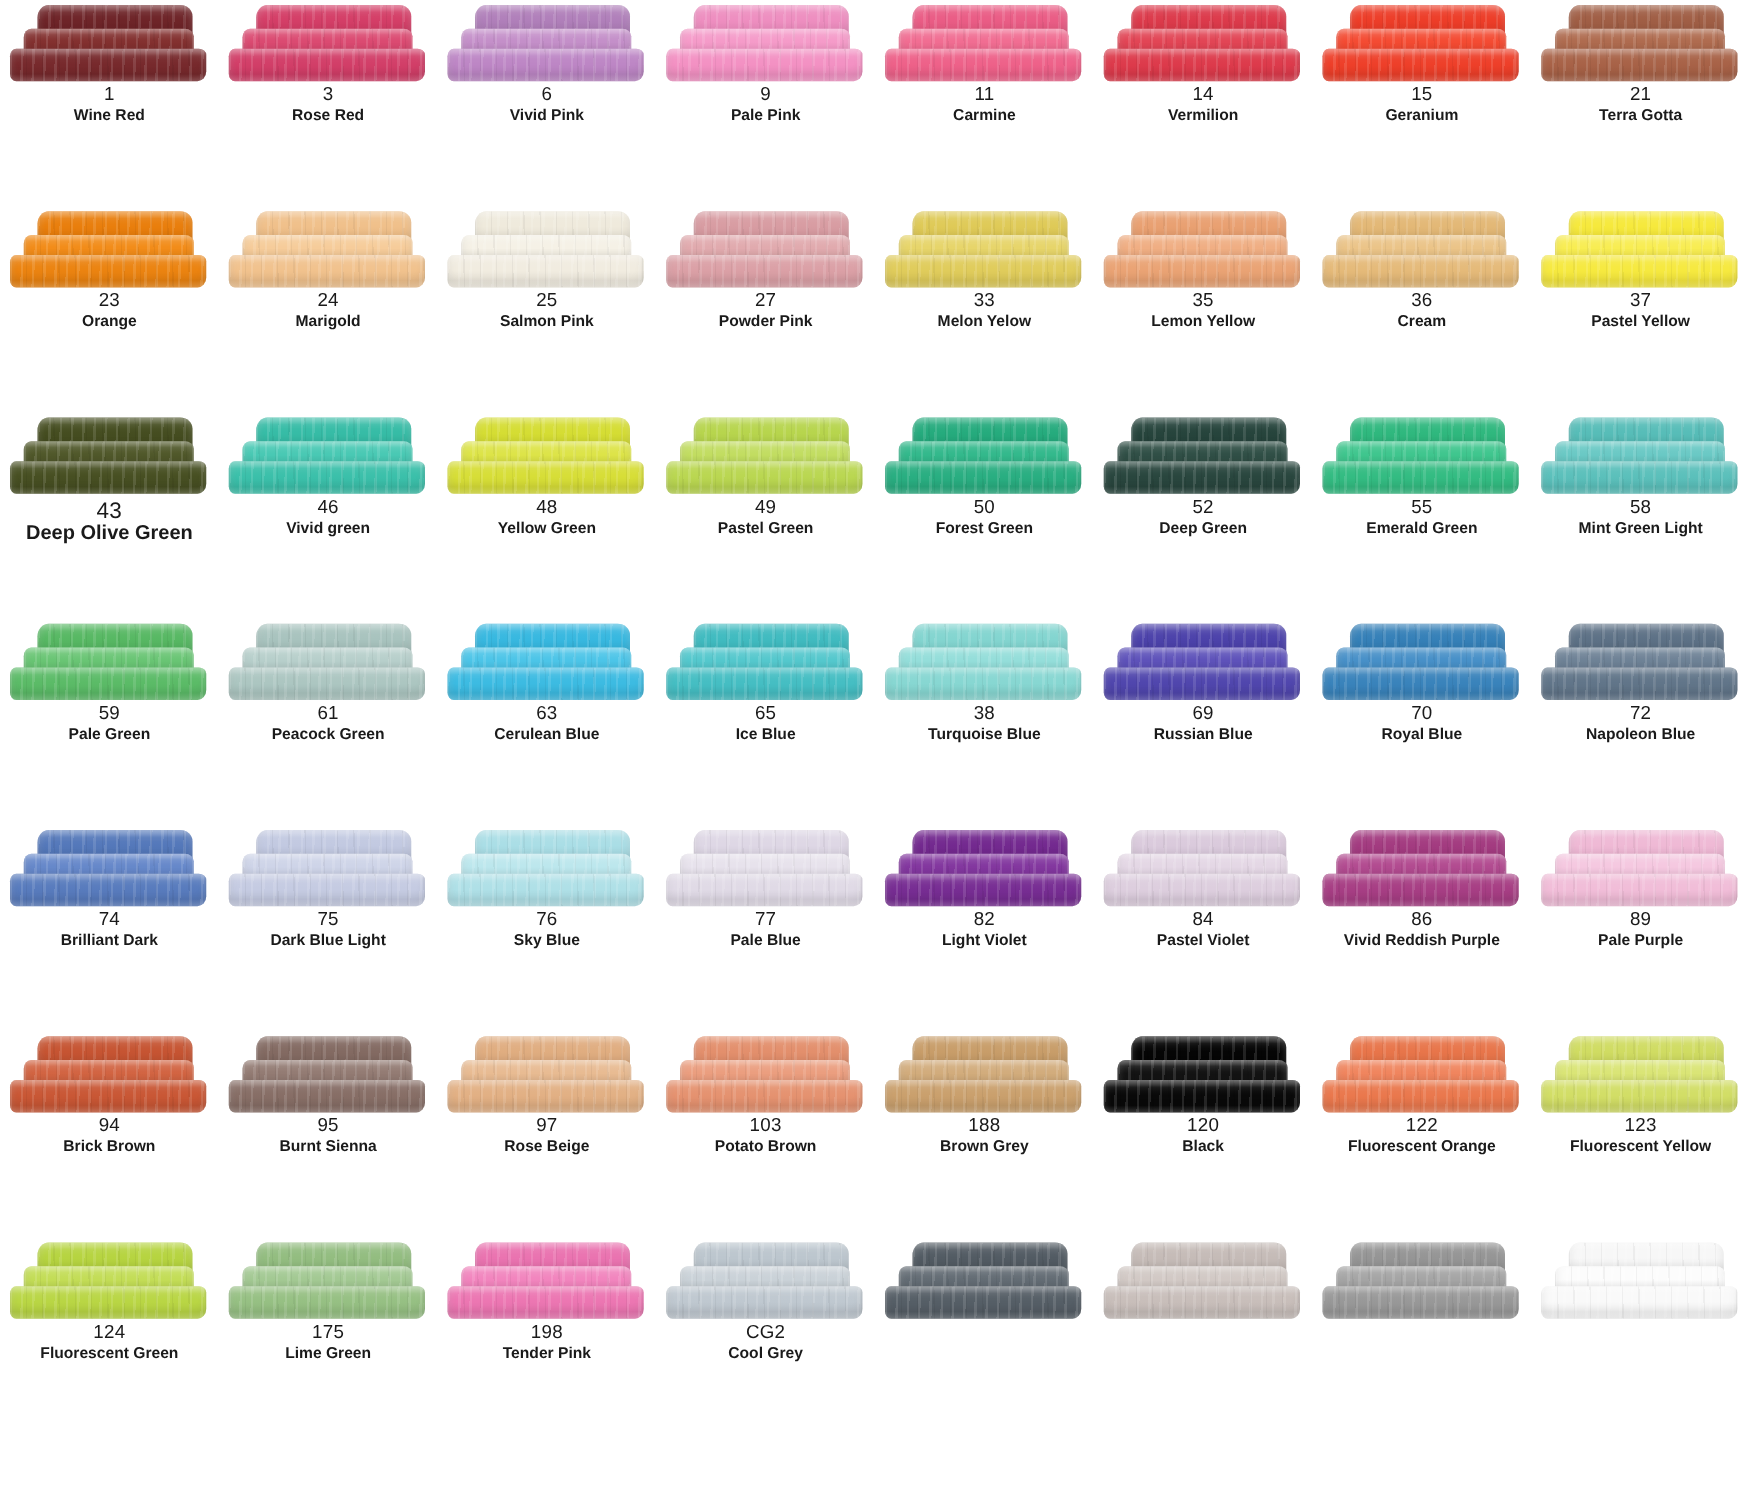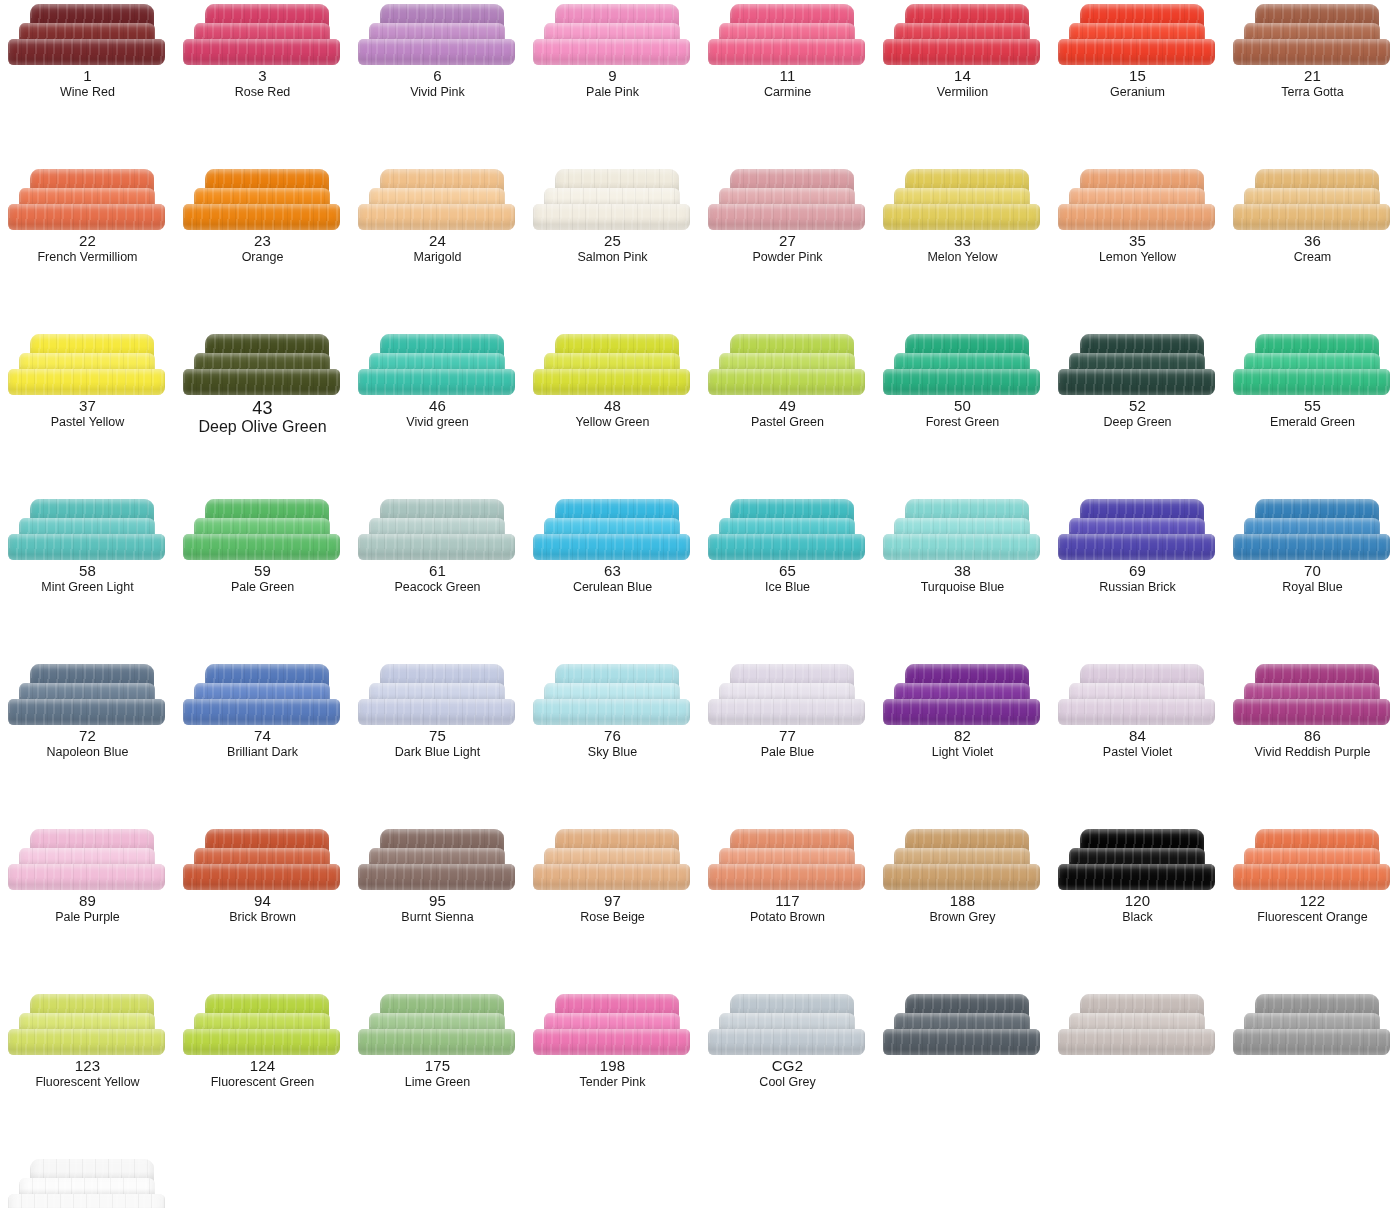--- a/index.html
+++ b/index.html
@@ -71,21 +71,21 @@
   }
   .code{
     display:block;
     font-size:15px;
     font-weight:400;
     letter-spacing:.2px;
   }
   .cname{
     display:block;
     font-size:12.5px;
-    font-weight:400;
+    font-weight:700;
     white-space:nowrap;
     text-align:center;
   }
   
   .big .code{ font-size:18px; }
   .big .cname{ font-size:16px; }
 </style>
 </head>
 <body>
 
@@ -173,31 +173,20 @@
         <div class="band b2" style="background: rgb(175, 107, 79);"></div>
         <div class="band b3" style="background: rgb(168, 98, 71);"></div>
       </div>
       <div class="swatch-labels">
         <span class="code">21</span>
         <span class="cname">Terra Gotta</span>
       </div>
     </div>
     <div class="swatch-cell">
       <div class="stroke">
-        <div class="band b1" style="background: rgb(229, 109, 72);"></div>
-        <div class="band b2" style="background: rgb(236, 121, 83);"></div>
-        <div class="band b3" style="background: rgb(229, 110, 74);"></div>
-      </div>
-      <div class="swatch-labels">
-        <span class="code">22</span>
-        <span class="cname">French Vermilliom</span>
-      </div>
-    </div>
-    <div class="swatch-cell">
-      <div class="stroke">
         <div class="band b1" style="background: rgb(233, 126, 12);"></div>
         <div class="band b2" style="background: rgb(242, 140, 25);"></div>
         <div class="band b3" style="background: rgb(235, 131, 16);"></div>
       </div>
       <div class="swatch-labels">
         <span class="code">23</span>
         <span class="cname">Orange</span>
       </div>
     </div>
     <div class="swatch-cell">
@@ -421,21 +410,21 @@
       </div>
     </div>
     <div class="swatch-cell">
       <div class="stroke">
         <div class="band b1" style="background: rgb(76, 66, 170);"></div>
         <div class="band b2" style="background: rgb(94, 82, 186);"></div>
         <div class="band b3" style="background: rgb(80, 70, 173);"></div>
       </div>
       <div class="swatch-labels">
         <span class="code">69</span>
-        <span class="cname">Russian Brick</span>
+        <span class="cname">Russian Blue</span>
       </div>
     </div>
     <div class="swatch-cell">
       <div class="stroke">
         <div class="band b1" style="background: rgb(53, 128, 184);"></div>
         <div class="band b2" style="background: rgb(71, 144, 200);"></div>
         <div class="band b3" style="background: rgb(57, 131, 187);"></div>
       </div>
       <div class="swatch-labels">
         <span class="code">70</span>
@@ -574,21 +563,21 @@
         <span class="cname">Rose Beige</span>
       </div>
     </div>
     <div class="swatch-cell">
       <div class="stroke">
         <div class="band b1" style="background: rgb(227, 143, 108);"></div>
         <div class="band b2" style="background: rgb(235, 158, 127);"></div>
         <div class="band b3" style="background: rgb(229, 146, 112);"></div>
       </div>
       <div class="swatch-labels">
-        <span class="code">117</span>
+        <span class="code">103</span>
         <span class="cname">Potato Brown</span>
       </div>
     </div>
     <div class="swatch-cell">
       <div class="stroke">
         <div class="band b1" style="background: rgb(200, 157, 105);"></div>
         <div class="band b2" style="background: rgb(210, 172, 124);"></div>
         <div class="band b3" style="background: rgb(202, 160, 109);"></div>
       </div>
       <div class="swatch-labels">

